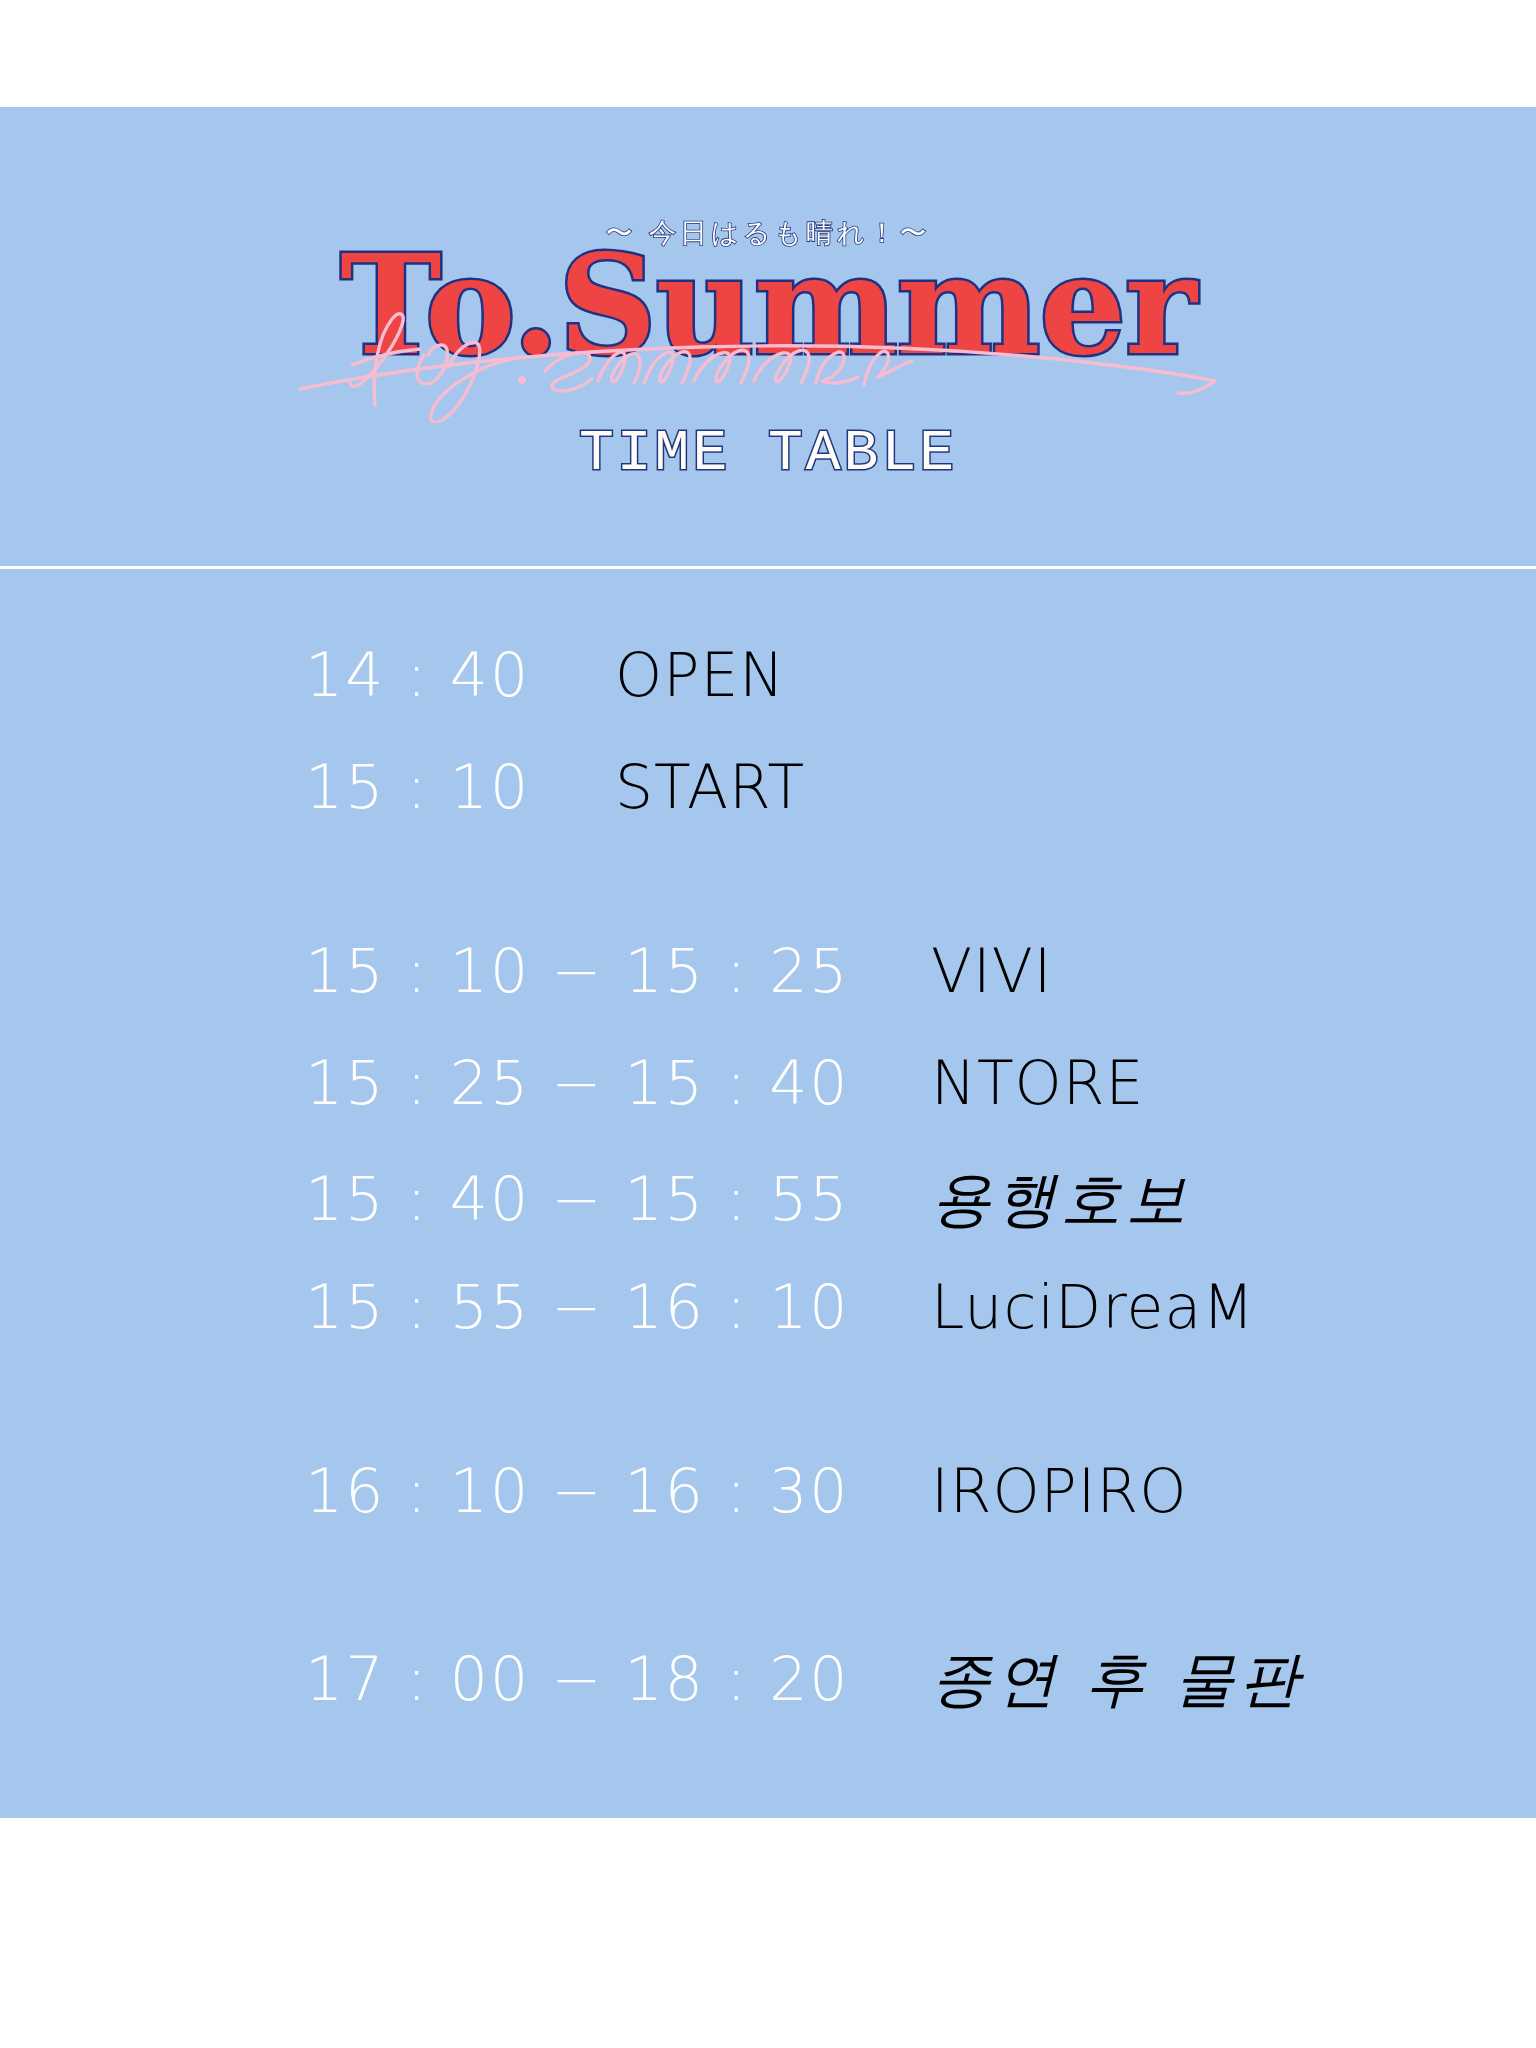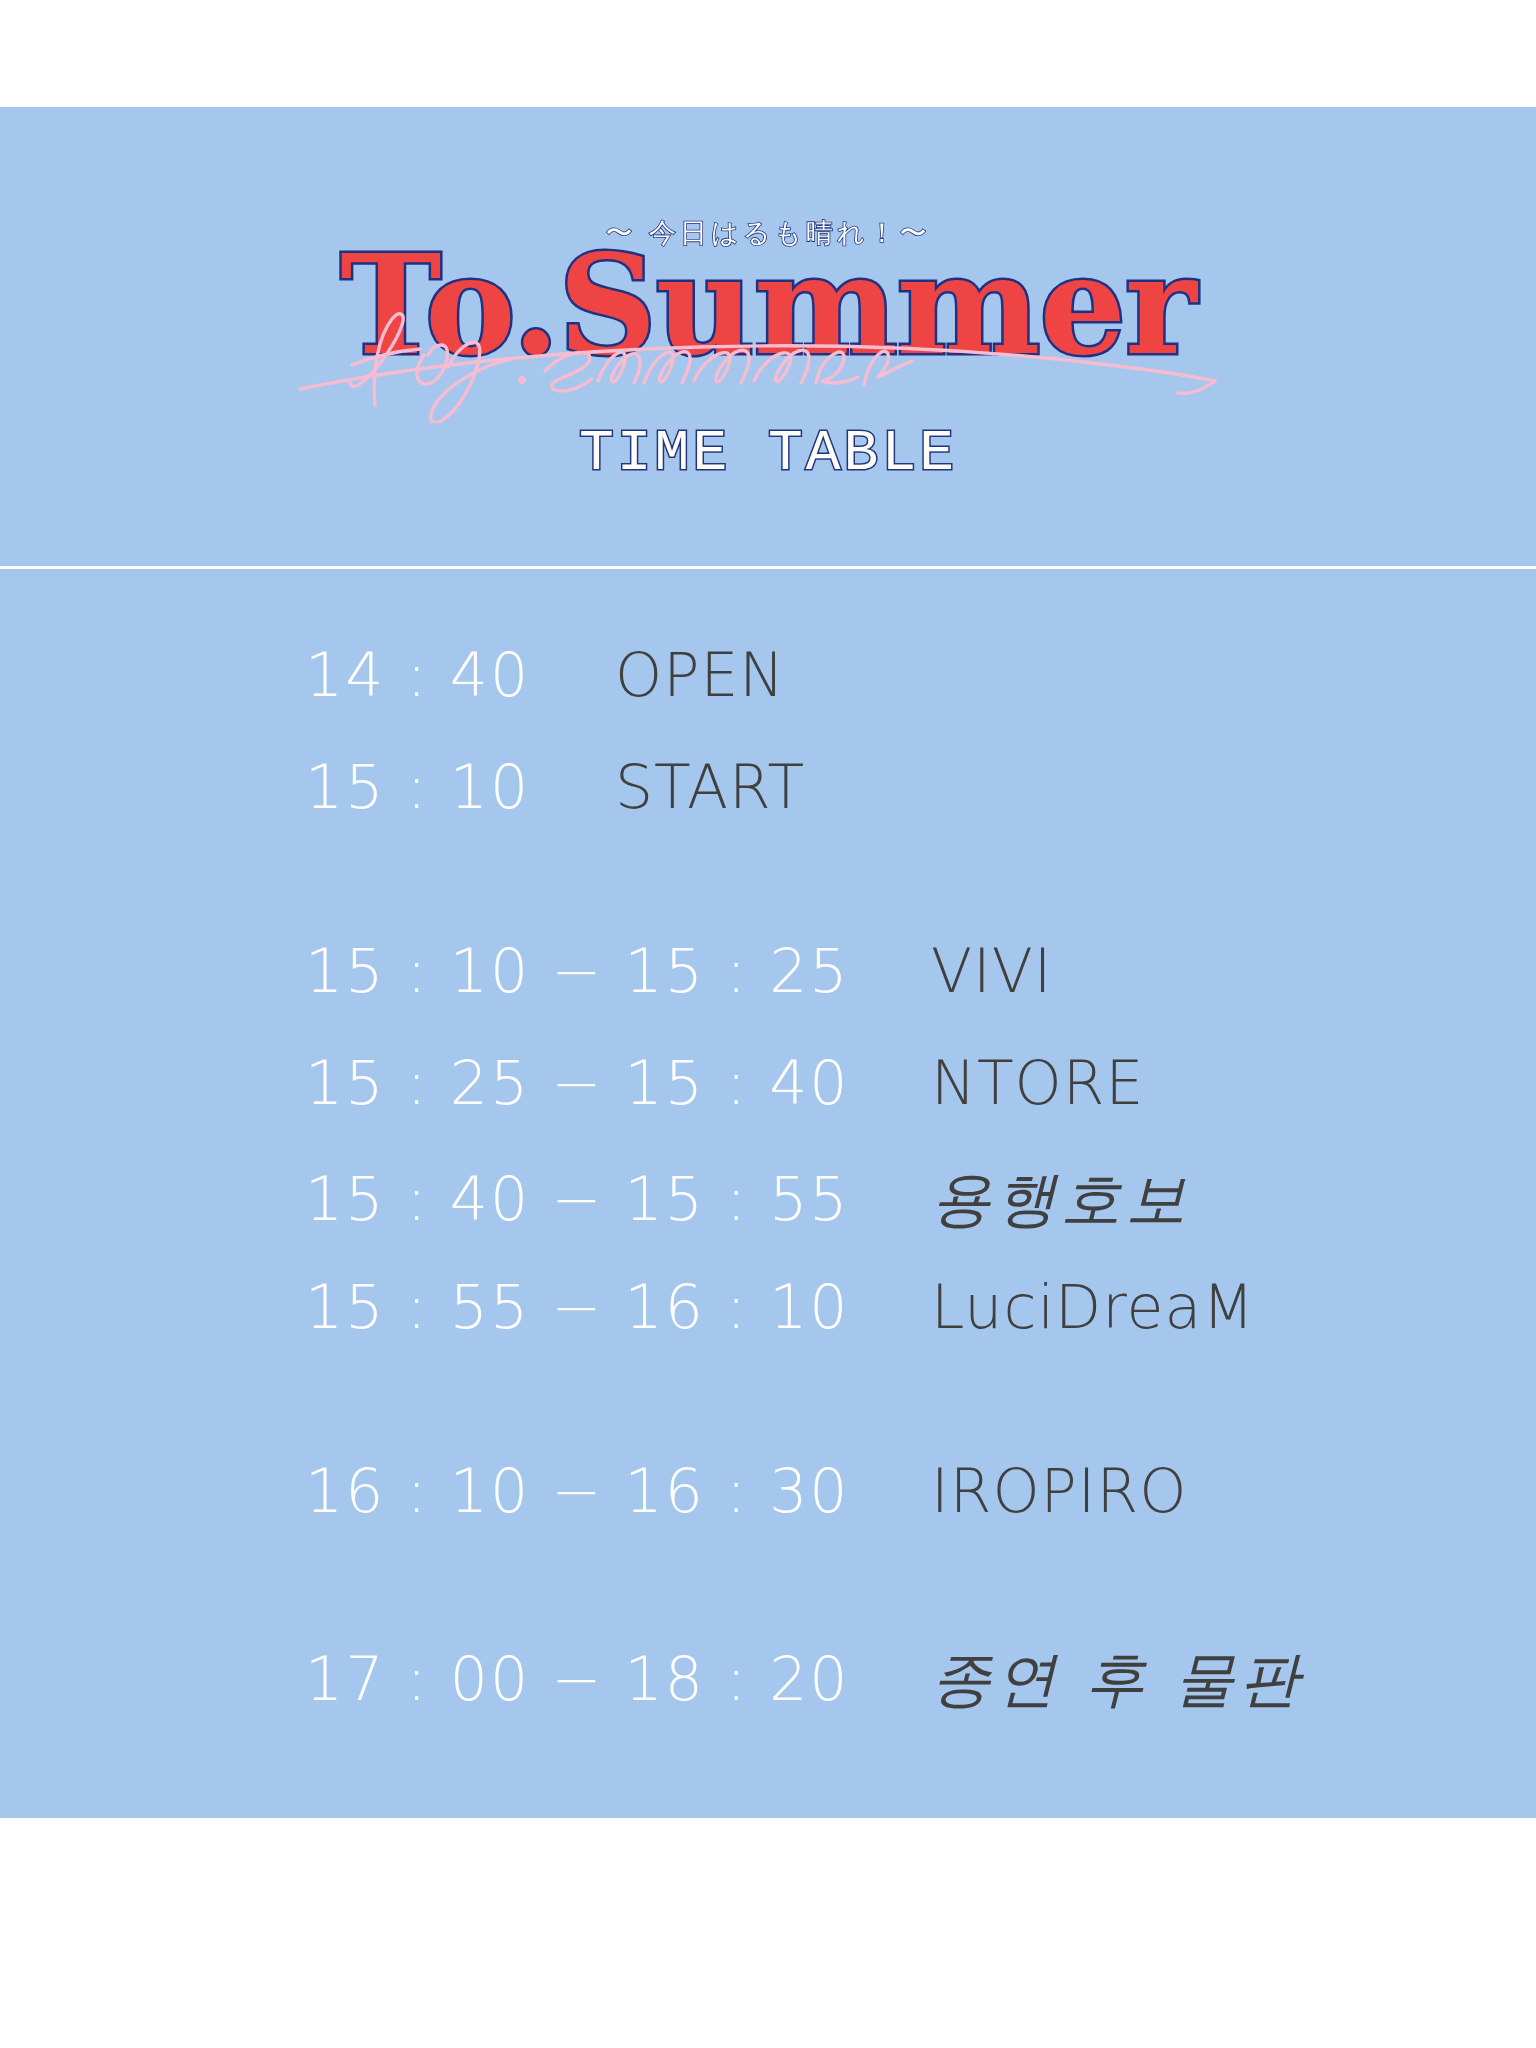--- a/index.html
+++ b/index.html
@@ -141,21 +141,21 @@
     white-space: nowrap;
   }
   .sched-time.range { width: 618px; }
 
   .sched-name {
     flex: 1 1 auto;
     font-family: "DejaVu Sans", sans-serif;
     font-weight: 300;
     font-size: 60px;
     letter-spacing: 1px;
-    color: #404040;
+    color: #000000;
     white-space: nowrap;
   }
   .sched-name.kr { letter-spacing: 5px; font-style: italic; }
 </style>
 </head>
 <body>
 
 <div class="poster">
 
   <div class="blue-panel"></div>

